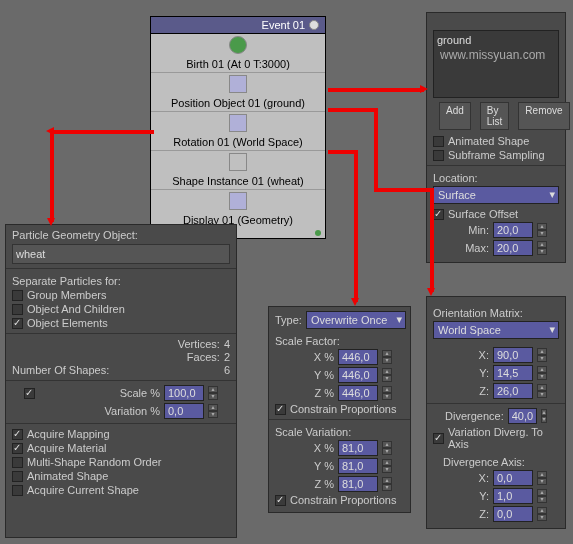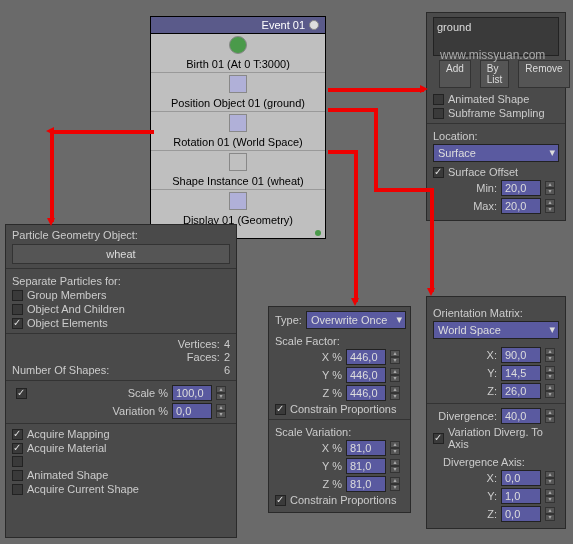--- a/index.html
+++ b/index.html
@@ -15,39 +15,39 @@
 .event-icon { width: 18px; height: 18px; flex-shrink: 0; display: flex; align-items: center; justify-content: center; border: 1px solid #888; }
 .event-icon.green { background: #4a9a4a; border-radius: 50%; }
 .event-icon.blue { background: #b0b0d8; }
 .event-icon.gray { background: #c0c0c0; }
 .event-row .txt { color: #000; }
 .dot-green { width: 6px; height: 6px; background: #4a9a4a; border-radius: 50%; margin-left: auto; }
 
 
 .panel { position: absolute; background: #4a4a4a; border: 1px solid #2a2a2a; color: #ccc; padding: 4px 6px; }
 .panel-top { top: 12px; left: 426px; width: 140px; }
-.listbox { background: #3a3a3a; border: 1px solid #222; height: 39px; padding: 3px; color: #ddd; margin-bottom: 4px; }
+.listbox { background: #3a3a3a; border: 1px solid #222; height: 68px; padding: 3px; color: #ddd; margin-bottom: 4px; margin-top: 13px; }
 .btn-row { display: flex; gap: 3px; margin-bottom: 5px; }
 .btn { background: #555; border: 1px solid #333; color: #ddd; padding: 2px 6px; cursor: pointer; font-size: 10px; margin-left: 6px; }
 .chk-row { display: flex; align-items: center; gap: 4px; margin: 2px 0; }
 .chk { width: 11px; height: 11px; background: #3a3a3a; border: 1px solid #222; flex-shrink: 0; position: relative; }
 .chk.checked::after { content: "✓"; position: absolute; top: -2px; left: 0; color: #ddd; font-size: 10px; }
 .sect-label { color: #ccc; margin-top: 6px; margin-bottom: 2px; }
 .divider { border-top: 1px solid #333; margin: 4px -6px; }
 .dropdown { background: #5a5aa0; border: 1px solid #222; padding: 2px 14px 2px 4px; color: #ddd; position: relative; display: inline-block; min-width: 100px; }
 .dropdown::after { content: "▾"; position: absolute; right: 3px; top: 1px; color: #ddd; }
-.spin-row { display: flex; align-items: center; justify-content: flex-end; gap: 4px; margin: 2px 4px; }
+.spin-row { display: flex; align-items: center; justify-content: flex-end; gap: 4px; margin: 2px 12px; }
 .spin-row .lbl { text-align: right; }
 .spinner { background: #5a5aa0; border: 1px solid #222; padding: 1px 3px; color: #ddd; width: 40px; text-align: left; position: relative; }
 .spin-btns { display: flex; flex-direction: column; width: 10px; }
 .spin-btn { height: 7px; background: #555; border: 1px solid #333; font-size: 6px; line-height: 4px; text-align: center; color: #aaa; }
 
 
 .panel-left { top: 224px; left: 5px; width: 232px; height: 314px; }
-.wide-btn { background: #555; border: 1px solid #333; color: #ddd; padding: 3px; text-align: center; margin: 3px 0; cursor: pointer; }
+.wide-btn { background: #555; border: 1px solid #333; color: #ddd; padding: 3px; margin: 3px 0; cursor: pointer; }
 .stat-row { display: flex; justify-content: flex-end; gap: 4px; margin: 1px 0; }
 
 
 .panel-mid { top: 306px; left: 268px; width: 143px; }
 .type-row { display: flex; align-items: center; gap: 4px; margin-bottom: 6px; }
 
 
 .panel-right { top: 296px; left: 426px; width: 140px; }
 
 
@@ -195,20 +195,21 @@
   <div class="chk-row">
       <div class="chk checked"></div>
       <span>Acquire Mapping</span>
     </div>
   <div class="chk-row">
       <div class="chk checked"></div>
       <span>Acquire Material</span>
     </div>
   <div class="chk-row">
       <div class="chk"></div>
+      <span>Multi-Shape Random Order</span>
     </div>
   <div class="chk-row">
       <div class="chk"></div>
       <span>Animated Shape</span>
     </div>
   <div class="chk-row">
       <div class="chk"></div>
       <span>Acquire Current Shape</span>
     </div>
 </div>

